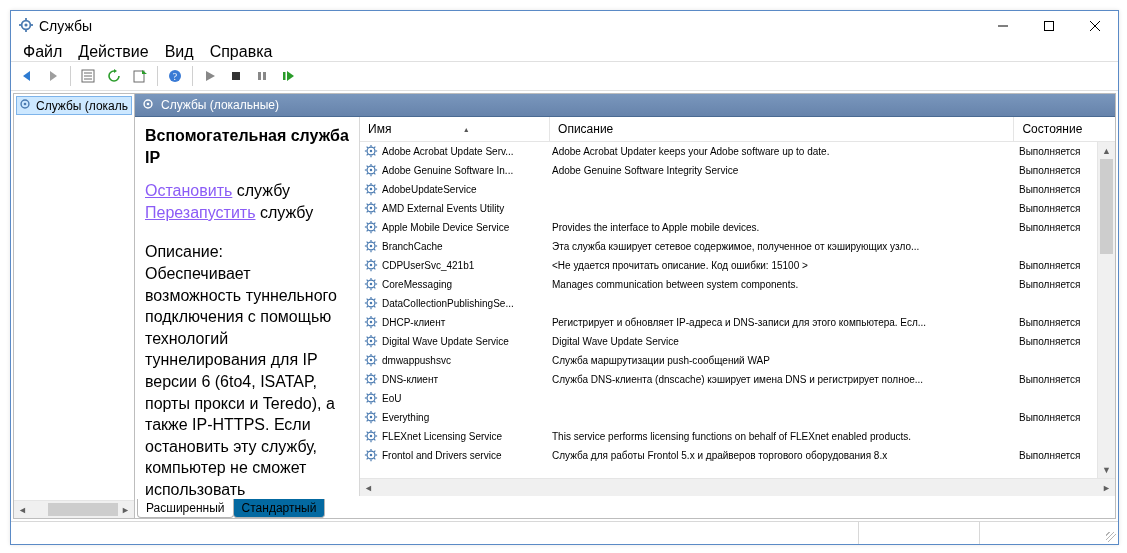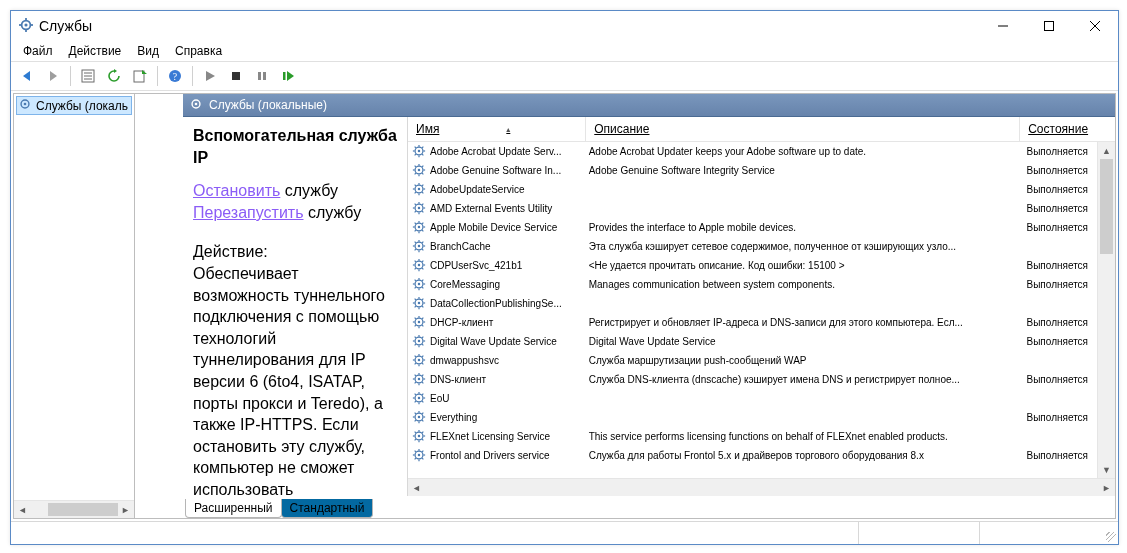--- a/index.html
+++ b/index.html
@@ -35,23 +35,23 @@
   .win-btn {
     width: 46px; height: 30px;
     display:flex; align-items:center; justify-content:center;
     font-family: "Segoe UI Symbol", sans-serif;
     font-size: 10px;
   }
   .win-btn svg { display:block; }
   .menubar {
     height: 20px;
     display: flex;
-    align-items: center;
+    align-items: flex-start;
     padding: 0 4px;
-    font-size: 12px;
+    font-size: 16px;
   }
   .menubar .menu-item { padding: 2px 8px; }
   .toolbar {
     height: 28px;
     border-top: 1px solid #e0e0e0;
     border-bottom: 1px solid #e0e0e0;
     display: flex;
     align-items: center;
     padding: 0 4px;
     gap: 2px;
@@ -67,21 +67,20 @@
     width: 1px; height: 20px;
     background: #d0d0d0;
     margin: 0 3px;
   }
   .body {
     flex: 1;
     display: flex;
     border: 1px solid #bdbdbd;
     margin: 2px;
     min-height: 0;
-    gap: 48px;
   }
   .tree-pane {
     width: 120px;
     border-right: 1px solid #bdbdbd;
     display:flex;
     flex-direction: column;
     background:#fff;
   }
   .tree-pane .tree-content {
     flex:1;
@@ -157,21 +156,20 @@
     flex-direction:column;
     min-width:0;
   }
   .list-header {
     display:flex;
     border-bottom: 1px solid #e5e5e5;
     font-size: 12px;
     background:#fff;
     height: 24px;
     align-items: center;
-    text-decoration: underline;
   }
   .list-header .col {
     padding: 0 8px;
     border-right: 1px solid #e5e5e5;
     height:100%;
     display:flex; align-items:center;
     white-space:nowrap;
     overflow:hidden;
   }
   .col-name   { width: 176px; }
@@ -426,21 +424,21 @@
       <div class="content-split">
 
         <div class="detail-pane">
           <div class="sel-name">Вспомогательная служба IP</div>
           <div>
             <a class="link-action">Остановить</a><span> службу</span>
           </div>
           <div>
             <a class="link-action">Перезапустить</a><span> службу</span>
           </div>
-          <div class="desc-label">Действие:</div>
+          <div class="desc-label">Описание:</div>
           <div>Обеспечивает возможность туннельного подключения с помощью технологий туннелирования для IP версии 6 (6to4, ISATAP, порты прокси и Teredo), а также IP-HTTPS. Если остановить эту службу, компьютер не сможет использовать дополнительные возможности подключения, предоставляемые этими технологиями.</div>
         </div>
 
         <div class="list-pane">
           <div class="list-header">
             <div class="col col-name">
               <span>Имя</span>
               <span class="sort-arrow">▴</span>
             </div>
             <div class="col col-desc">

